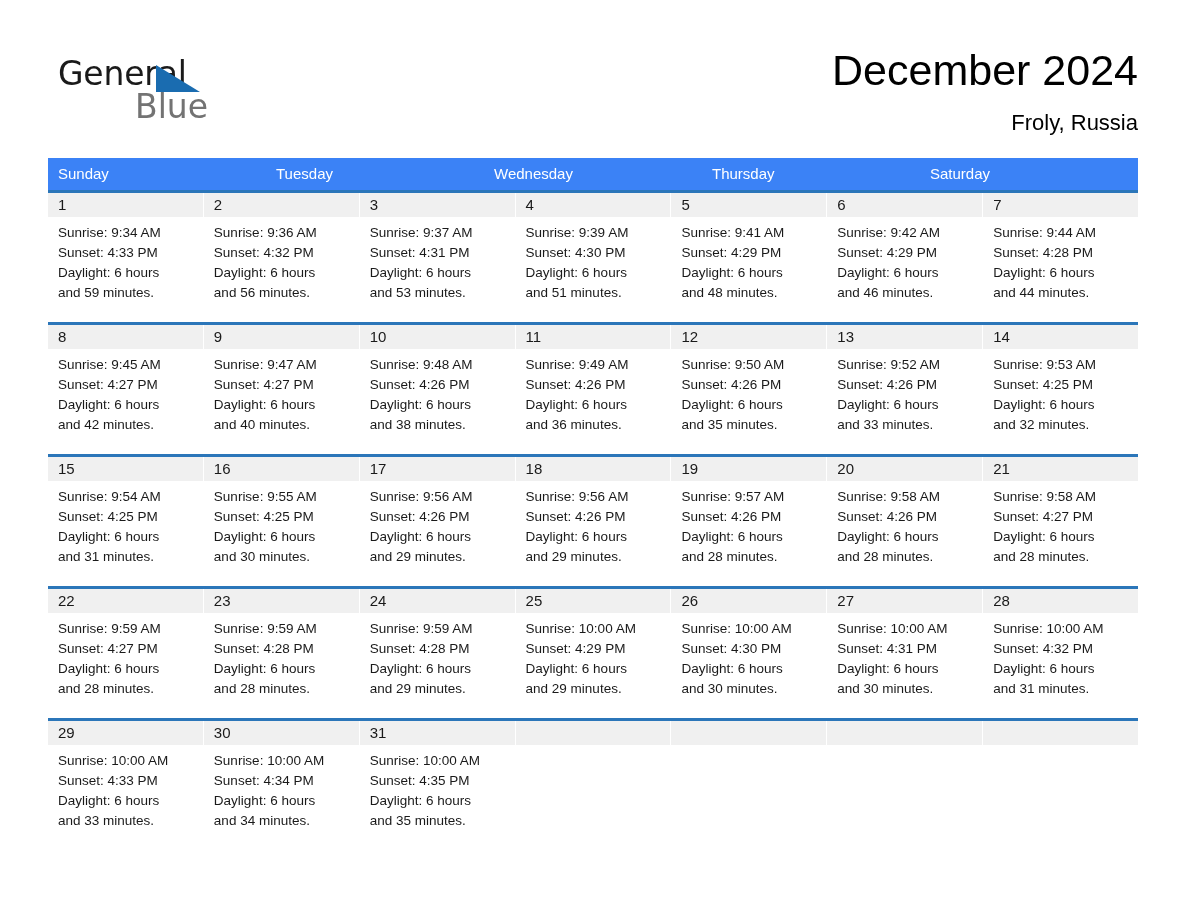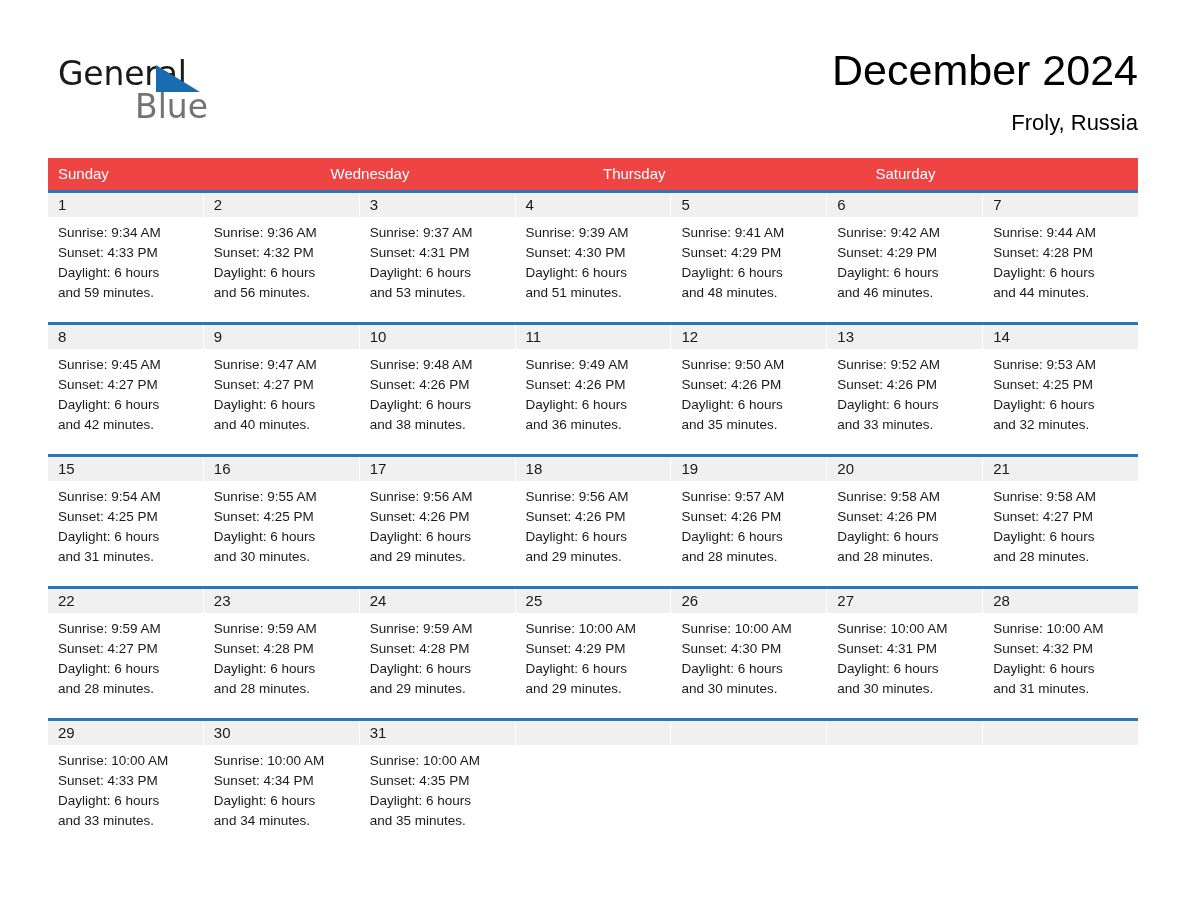--- a/index.html
+++ b/index.html
@@ -91,21 +91,21 @@
 
   
   .calendar {
     position: absolute;
     left: 48px;
     top: 158px;
     width: 1090px;
   }
   .dow-row {
     display: flex;
-    background: #ef4444;
+    background: #3b82f6;
     height: 32px;
   }
   .dow-cell {
     flex: 1 1 0;
     color: #ffffff;
     font-size: 15px;
     line-height: 32px;
     padding-left: 10px;
     box-sizing: border-box;
     white-space: nowrap;
@@ -161,20 +161,21 @@
       <div class="cal-title">December 2024</div>
       <div class="cal-subtitle">Froly, Russia</div>
     </div>
 
   </div>
 
   <div class="calendar">
 
     <div class="dow-row">
       <div class="dow-cell">Sunday</div>
+      <div class="dow-cell">Tuesday</div>
       <div class="dow-cell">Wednesday</div>
       <div class="dow-cell">Thursday</div>
       <div class="dow-cell">Saturday</div>
     </div>
 
     <div class="week">
       <div class="day">
         <div class="datenum">1</div>
         <div class="info">
           <div>Sunrise: 9:34 AM</div>

